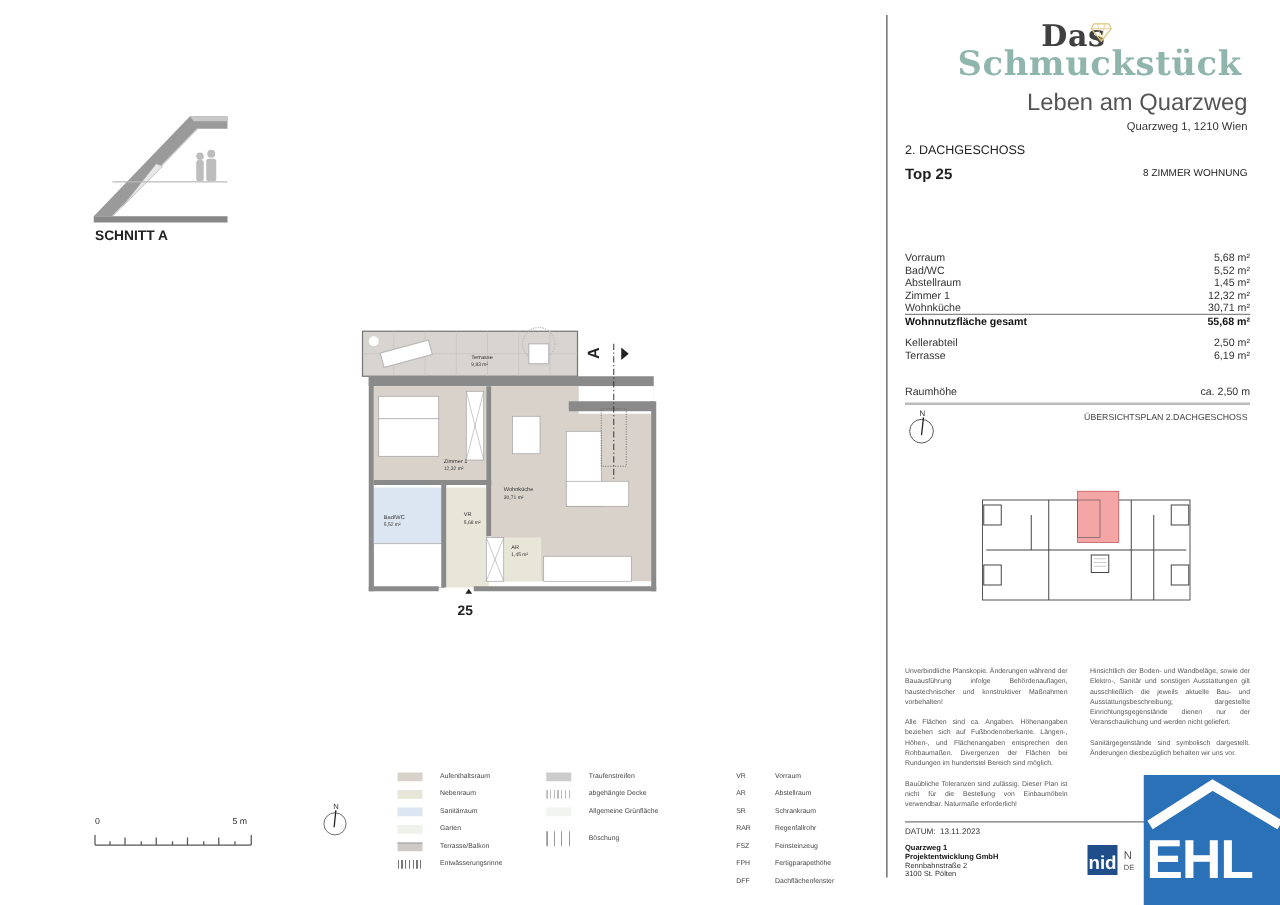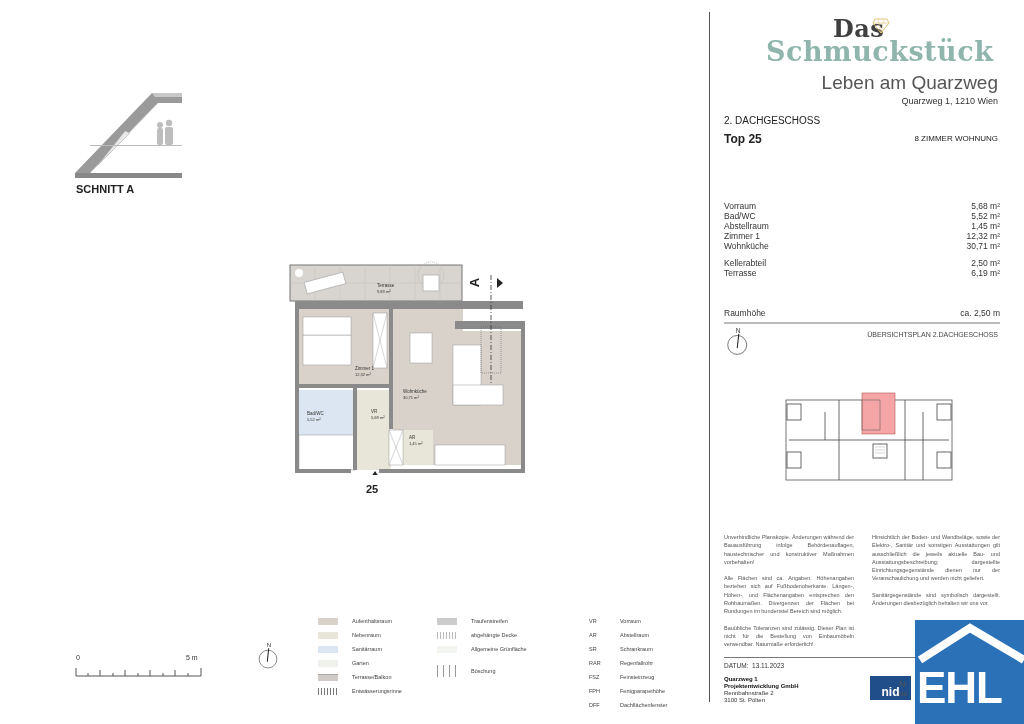--- a/index.html
+++ b/index.html
@@ -22,21 +22,21 @@
   .overview-label { right: 26px; top: 331px; font-size: 7px; color: #444; }
   .compass { width: 28px; height: 30px; }
   .disclaimer { font-size: 5.5px; line-height: 8.3px; color: #555; text-align: justify; }
   .disc-col1 { left: 724px; top: 533px; width: 130px; }
   .disc-col2 { left: 872px; top: 533px; width: 128px; }
   .disc-col1 p, .disc-col2 p { margin-bottom: 8px; }
   .hr-date { left: 724px; top: 657px; width: 276px; height: 1px; background: #777; }
   .datum { left: 724px; top: 662px; font-size: 6.5px; color: #333; }
   .company { left: 724px; top: 676px; font-size: 6px; line-height: 7px; color: #333; }
   .company b { color: #111; }
-  .nid { left: 870px; top: 676px; width: 41px; height: 24px; background: #1f4e8a; color: #fff; font-weight: bold; font-size: 12px; display: flex; align-items: flex-end; justify-content: center; padding-bottom: 1px; }
+  .nid { left: 870px; top: 676px; width: 24px; height: 24px; background: #1f4e8a; color: #fff; font-weight: bold; font-size: 15px; display: flex; align-items: flex-end; justify-content: center; padding-bottom: 1px; }
   .nid-text { left: 899px; top: 680px; font-size: 9px; color: #555; line-height: 9px; }
   .ehl { left: 915px; top: 620px; width: 109px; height: 104px; background: #2b71b8; }
   .ehl-text { left: 917px; top: 660px; width: 105px; text-align: left; color: #fff; font-weight: bold; font-size: 44px; letter-spacing: -1px; line-height: 56px; }
   .schnitt-label { left: 76px; top: 183px; font-size: 11px; font-weight: bold; color: #222; }
   .legend { font-size: 5.5px; color: #444; }
   .legend-row { display: flex; align-items: center; height: 14px; }
   .swatch { width: 20px; height: 7px; margin-right: 14px; }
   .abbr-row { display: flex; height: 14px; align-items: center; }
   .abbr-row span:first-child { width: 31px; }
   .scale-label { font-size: 7px; color: #333; }
@@ -265,20 +265,24 @@
       <span>1,45 m²</span>
     </div>
   <div class="area-row">
       <span>Zimmer 1</span>
       <span>12,32 m²</span>
     </div>
   <div class="area-row">
       <span>Wohnküche</span>
       <span>30,71 m²</span>
     </div>
+  <div class="area-row area-total">
+      <span>Wohnnutzfläche gesamt</span>
+      <span>55,68 m²</span>
+    </div>
   <div class="area-gap"></div>
   <div class="area-row">
       <span>Kellerabteil</span>
       <span>2,50 m²</span>
     </div>
   <div class="area-row">
       <span>Terrasse</span>
       <span>6,19 m²</span>
     </div>
 </div>

